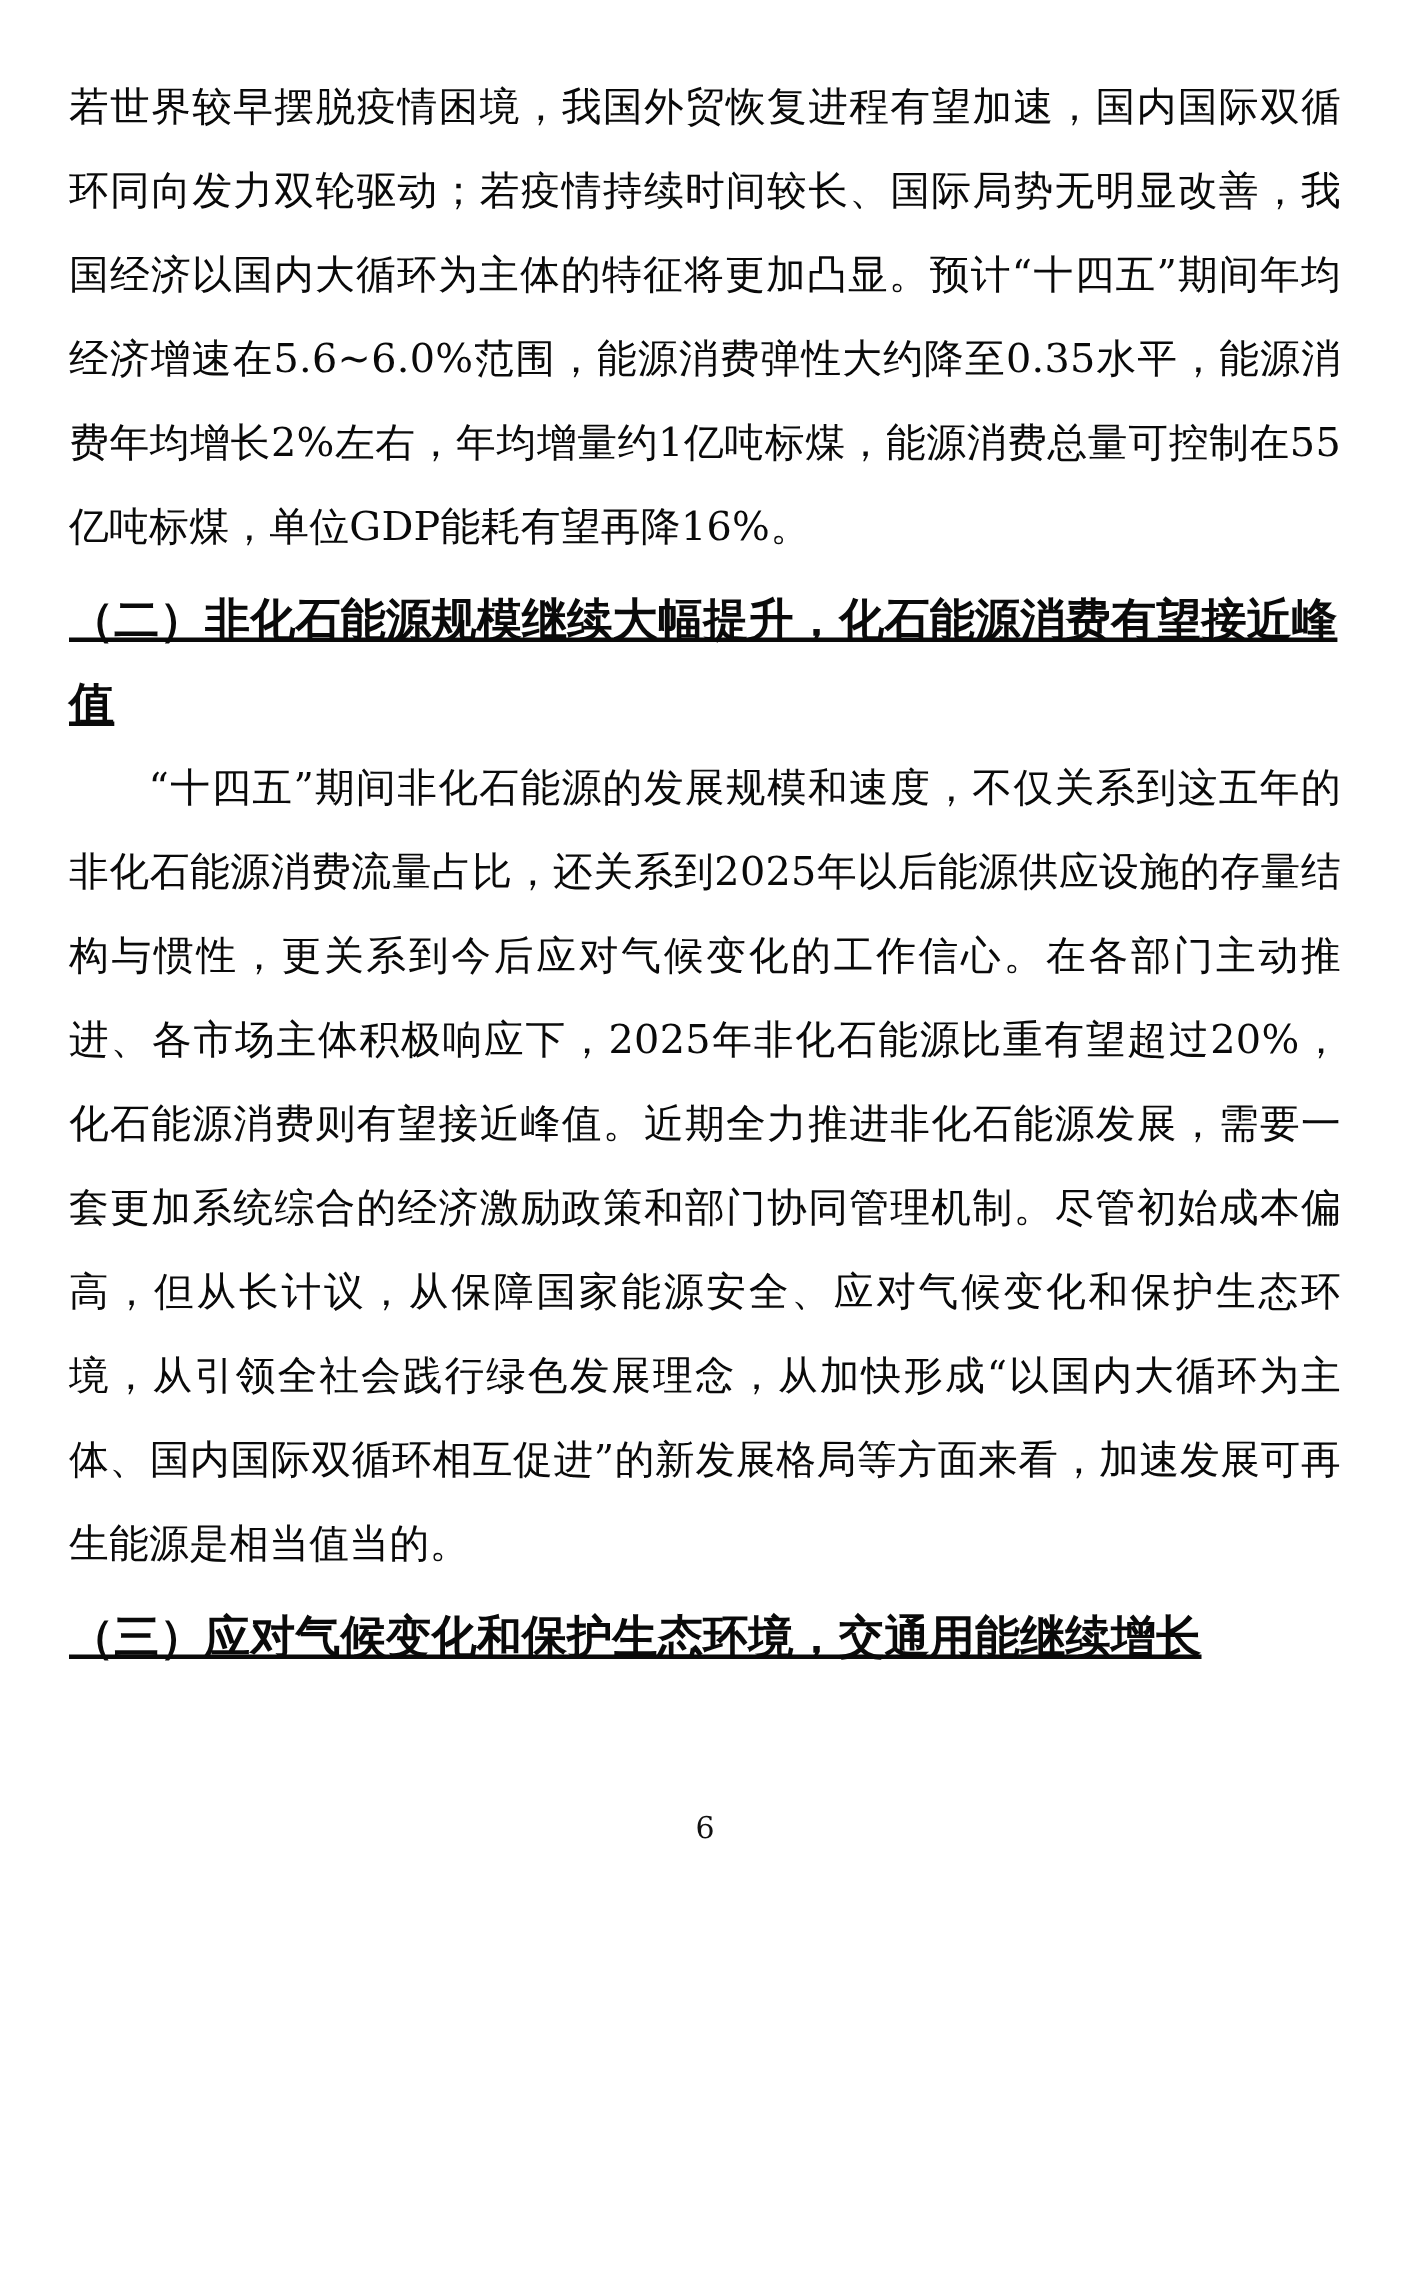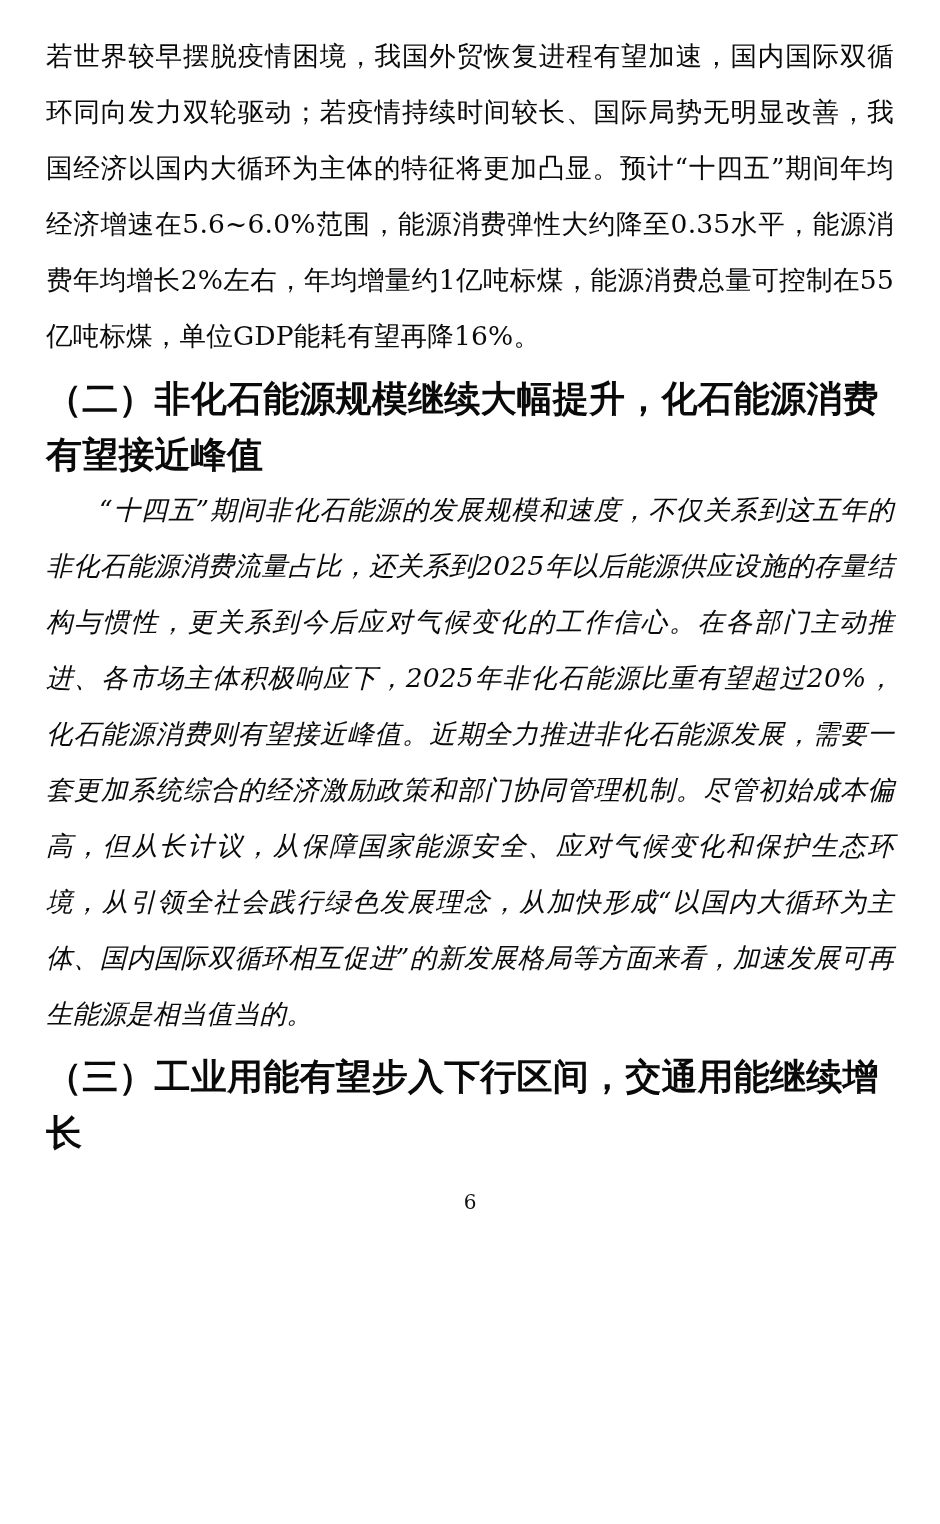--- a/index.html
+++ b/index.html
@@ -4,48 +4,48 @@
 <style>
   html, body {
     margin: 0;
     padding: 0;
     background: #ffffff;
   }
   .page {
     position: relative;
     width: 940px;
     height: 1236px;
-    margin: 0 auto;
+    margin: 16px auto;
     background: #ffffff;
     box-sizing: border-box;
     padding: 28px 46px 0 46px;
     font-family: "DejaVu Serif", "Liberation Serif", serif;
     color: #0a0a0a;
     overflow: hidden;
     border-radius: 19px;
   }
   .body-text {
     font-size: 26.5px;
     line-height: 56px;
     letter-spacing: 0.2px;
     text-align: justify;
     text-justify: inter-ideograph;
     margin: 0;
   }
   .para-indent {
     text-indent: 2em;
-    font-style: italic;
   }
   .heading {
-    font-size: 36px;
+    font-size: 30px;
     line-height: 56px;
     font-weight: bold;
     margin: 8px 0 0 0;
     letter-spacing: 0.2px;
     font-family: "DejaVu Serif", "Liberation Serif", serif;
+    text-decoration: underline;
   }
   .block-gap {
     margin-top: 6px;
   }
   .page-number {
     position: absolute;
     bottom: 22px;
     left: 0;
     right: 0;
     text-align: center;
@@ -58,18 +58,18 @@
 <body>
 
 <div class="page">
 
   <p class="body-text">若世界较早摆脱疫情困境，我国外贸恢复进程有望加速，国内国际双循环同向发力双轮驱动；若疫情持续时间较长、国际局势无明显改善，我国经济以国内大循环为主体的特征将更加凸显。预计“十四五”期间年均经济增速在5.6~6.0%范围，能源消费弹性大约降至0.35水平，能源消费年均增长2%左右，年均增量约1亿吨标煤，能源消费总量可控制在55亿吨标煤，单位GDP能耗有望再降16%。</p>
 
   <h2 class="heading block-gap">（二）非化石能源规模继续大幅提升，化石能源消费有望接近峰值</h2>
 
   <p class="body-text para-indent">“十四五”期间非化石能源的发展规模和速度，不仅关系到这五年的非化石能源消费流量占比，还关系到2025年以后能源供应设施的存量结构与惯性，更关系到今后应对气候变化的工作信心。在各部门主动推进、各市场主体积极响应下，2025年非化石能源比重有望超过20%，化石能源消费则有望接近峰值。近期全力推进非化石能源发展，需要一套更加系统综合的经济激励政策和部门协同管理机制。尽管初始成本偏高，但从长计议，从保障国家能源安全、应对气候变化和保护生态环境，从引领全社会践行绿色发展理念，从加快形成“以国内大循环为主体、国内国际双循环相互促进”的新发展格局等方面来看，加速发展可再生能源是相当值当的。</p>
 
-  <h2 class="heading block-gap">（三）工业用能有望步入下行区间，交通用能继续增长</h2>
+  <h2 class="heading block-gap">（三）应对气候变化和保护生态环境，交通用能继续增长</h2>
 
 
   <div class="page-number">6</div>
 
 </div>
 
 </body></html>

